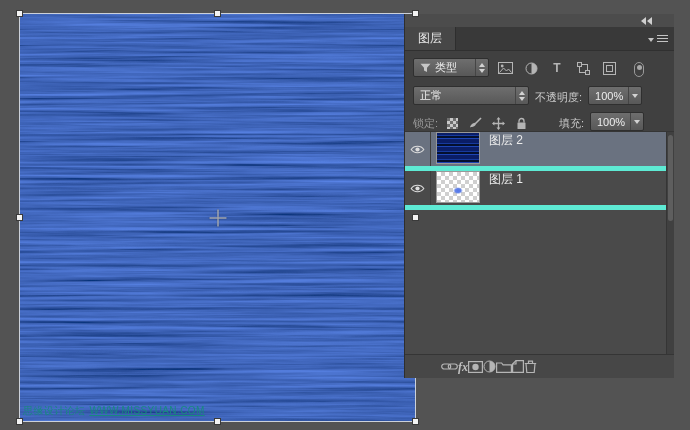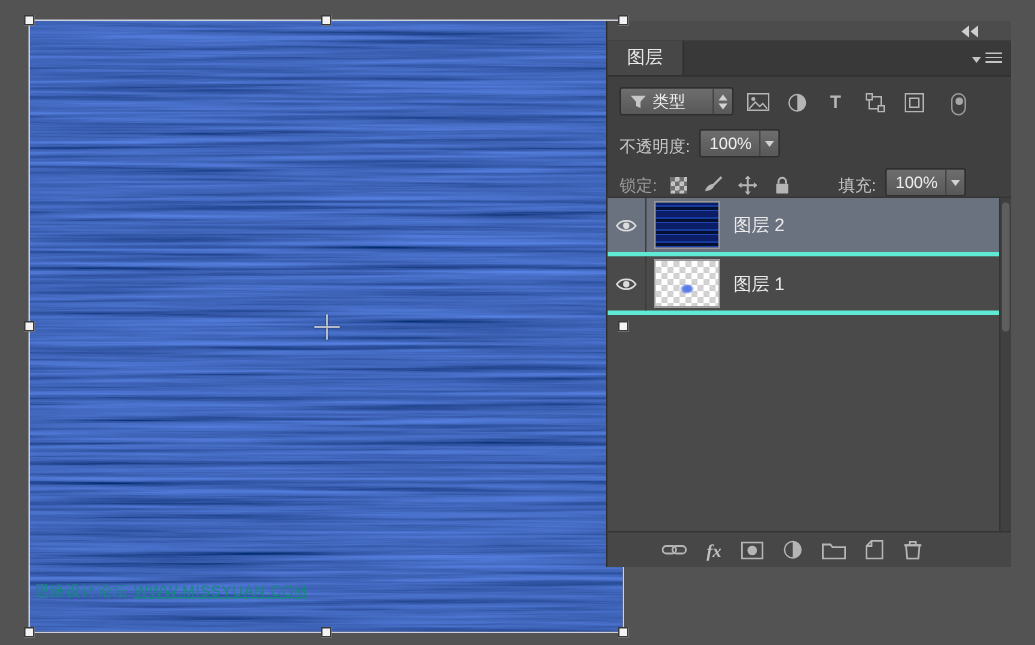--- a/index.html
+++ b/index.html
@@ -10,21 +10,21 @@
   .canvas{position:absolute;left:20px;top:14px;width:395px;height:407px;outline:1px solid #ccd1d9}
   .canvas svg.water{position:absolute;inset:0;width:100%;height:100%;display:block}
   .handle{position:absolute;width:7px;height:7px;background:#f3f3f3;border:1px solid #3a3a3a;z-index:3}
   .h-tl{left:-4px;top:-4px}.h-tm{left:calc(50% - 4px);top:-4px}.h-tr{right:-4px;top:-4px}
   .h-ml{left:-4px;top:calc(50% - 4px)}.h-mr{right:-4px;top:calc(50% - 4px)}
   .h-bl{left:-4px;bottom:-4px}.h-bm{left:calc(50% - 4px);bottom:-4px}.h-br{right:-4px;bottom:-4px}
   .crosshair{position:absolute;left:50%;top:50%;width:17px;height:17px;transform:translate(-50%,-50%);z-index:2}
   .crosshair:before,.crosshair:after{content:"";position:absolute;background:#e9edf3;box-shadow:0 0 1px #000}
   .crosshair:before{left:8px;top:0;width:1px;height:17px}
   .crosshair:after{left:0;top:8px;width:17px;height:1px}
-  .watermark{position:absolute;left:3px;bottom:20px;font-size:10px;color:#17897f;letter-spacing:.4px;z-index:2;white-space:nowrap}
+  .watermark{position:absolute;left:3px;bottom:3px;font-size:10px;color:#17897f;letter-spacing:.4px;z-index:2;white-space:nowrap}
   .watermark .url{text-decoration:underline;margin-left:4px}
 
   
   .panel{position:absolute;left:404px;top:14px;width:270px;height:364px;background:#404040;display:flex;flex-direction:column;border-left:1px solid #2e2e2e}
   .dock-header{height:13px;background:#4c4c4c;position:relative;flex:none}
   .collapse{position:absolute;right:22px;top:3px;display:flex;gap:1px}
   .tri-l{width:0;height:0;border:4px solid transparent;border-right:5px solid #cfcfcf;border-left:0}
   .tabbar{height:24px;background:#393939;display:flex;align-items:stretch;position:relative;border-bottom:1px solid #303030;flex:none}
   .tab{background:#474747;padding:0 13px;display:flex;align-items:center;font-size:12px;color:#e8e8e8;border-right:1px solid #2e2e2e}
   .panel-menu{position:absolute;right:6px;top:7px;display:flex;align-items:center;gap:3px;cursor:pointer}
@@ -46,34 +46,34 @@
   .lbl{font-size:11px;color:#c9c9c9;white-space:nowrap}
   .lbl.dim{color:#9b9b9b}
   .icon-btn{display:flex;align-items:center;justify-content:center;width:20px;height:18px;cursor:pointer}
   .t-glyph{font-size:12px;font-weight:bold;color:#b5b5b5;line-height:1}
   .filter-toggle{margin-left:auto;width:10px;height:15px;border:1px solid #9a9a9a;border-radius:5px;position:relative;flex:none}
   .filter-toggle:after{content:"";position:absolute;left:1.5px;top:1.5px;width:5px;height:5px;border-radius:50%;background:#a8a8a8}
   .lock-ico{display:flex;align-items:center;justify-content:center;width:17px;height:15px;cursor:pointer}
   .checker12{width:11px;height:11px;background-image:linear-gradient(45deg,#c9c9c9 25%,transparent 25%,transparent 75%,#c9c9c9 75%),linear-gradient(45deg,#c9c9c9 25%,transparent 25%,transparent 75%,#c9c9c9 75%);background-color:#6f6f6f;background-size:6px 6px;background-position:0 0,3px 3px}
 
   .layer-list{flex:1;background:#4a4a4a;border-top:1px solid #353535;position:relative;overflow:hidden}
-  .layer-row{height:39px;display:flex;align-items:center;border-bottom:3px solid #5eead4;background:#4a4a4a;padding-right:22px;cursor:pointer}
+  .layer-row{height:39px;display:flex;border-bottom:5px solid #5eead4;background:#4a4a4a;padding-right:22px;cursor:pointer}
   .layer-row.selected{background:#6a7280}
   .eye-cell{width:26px;align-self:stretch;display:flex;align-items:center;justify-content:center;border-right:1px solid #3e3e3e;flex:none;cursor:pointer}
   .thumb{width:44px;height:32px;border:1px solid #989898;margin:0 9px 0 5px;flex:none}
   .thumb-blue{background:repeating-linear-gradient(180deg,#0a1d66 0 2px,#173a9e 2px 3px,#04102f 3px 5px,#1e45b4 5px 6px,#0a1d66 6px 8px)}
   .thumb-black{background:#000}
   .thumb-checker{background-image:radial-gradient(7px 5px at 50% 62%,#5377e8 0%,rgba(83,119,232,.9) 40%,rgba(83,119,232,0) 70%),linear-gradient(45deg,#cfcfcf 25%,transparent 25%,transparent 75%,#cfcfcf 75%),linear-gradient(45deg,#cfcfcf 25%,transparent 25%,transparent 75%,#cfcfcf 75%);background-color:#fff;background-size:100% 100%,8px 8px,8px 8px;background-position:0 0,0 0,4px 4px}
   .layer-name{font-size:12px;color:#ebebeb}
   .layer-name.italic{font-style:italic}
   .bg-lock{margin-left:auto;margin-right:-18px;display:flex;align-items:center}
   .scrollbar{position:absolute;right:0;top:0;bottom:0;width:8px;background:#404040;border-left:1px solid #353535;cursor:pointer}
   .scroll-thumb{position:absolute;left:1px;right:1px;top:3px;height:86px;background:#5e5e5e;border-radius:3px}
 
-  .toolbar{height:24px;background:#474747;border-top:1px solid #353535;display:flex;align-items:center;gap:13px;padding-left:36px;flex:none}
+  .toolbar{height:24px;background:#474747;border-top:1px solid #353535;display:flex;align-items:center;padding-left:36px;flex:none}
   .tb-ico{display:flex;align-items:center;cursor:pointer}
   .fx{font-size:12px;font-style:italic;font-weight:bold;color:#c0c0c0;font-family:"Liberation Serif","DejaVu Serif",serif;line-height:1}
 </style>
 </head>
 <body>
 
 <div class="canvas">
   <svg class="water" xmlns="http://www.w3.org/2000/svg" preserveAspectRatio="none">
     <defs>
       <filter id="waterF" x="0" y="0" width="100%" height="100%">
@@ -157,20 +157,27 @@
     <div class="icon-btn">
       <svg width="13" height="13" viewBox="0 0 13 13">
           <rect x="0.5" y="0.5" width="12" height="12" fill="none" stroke="#b5b5b5"></rect>
           <rect x="3.5" y="3.5" width="6" height="6" fill="none" stroke="#b5b5b5"></rect>
         </svg>
     </div>
     <div class="filter-toggle"></div>
   </div>
 
   <div class="row blend-row">
+    <div class="dd blend-dd">
+      <span>正常</span>
+      <span class="spin">
+          <i class="t-up"></i>
+          <i class="t-dn"></i>
+        </span>
+    </div>
     <span class="lbl">不透明度:</span>
     <div class="valbox">
       <span>100%</span>
       <span class="spin">
           <i class="t-dn"></i>
         </span>
     </div>
   </div>
 
   <div class="row lock-row">

